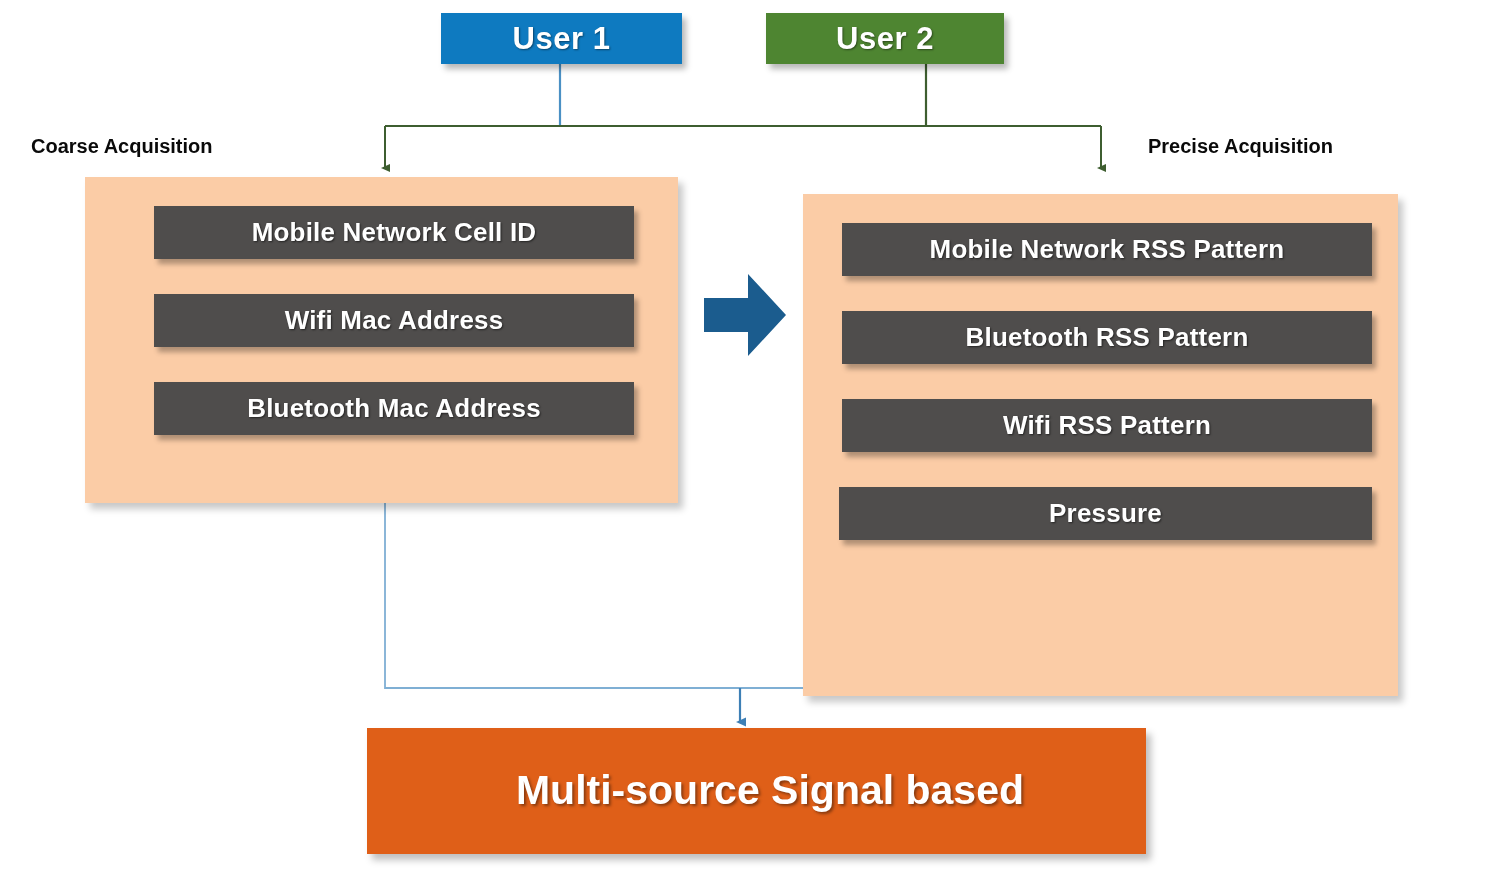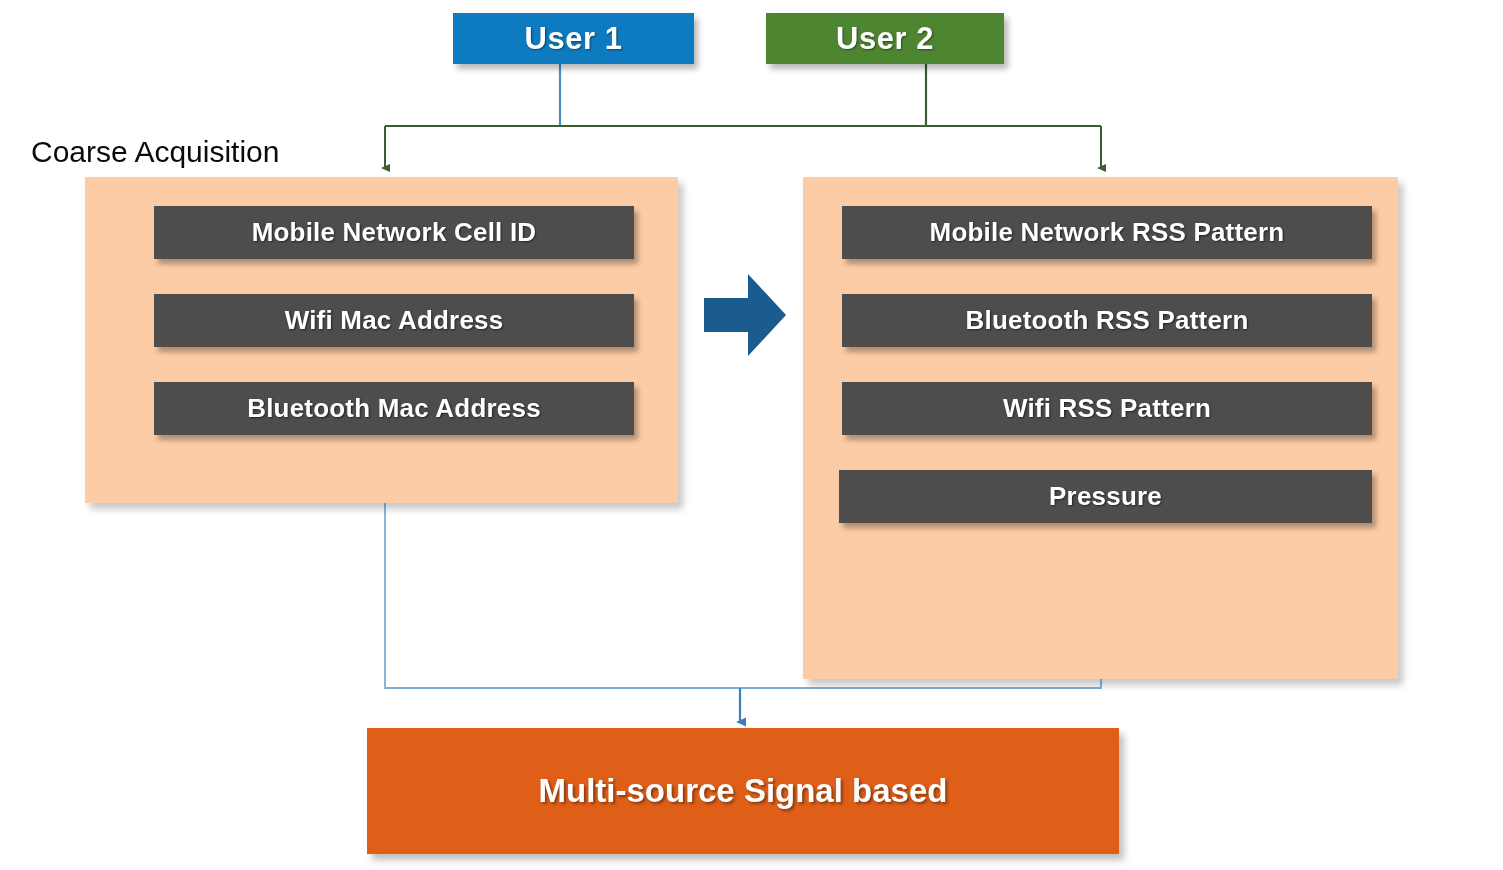--- a/index.html
+++ b/index.html
@@ -37,58 +37,58 @@
     align-items: center;
     justify-content: center;
     color: #ffffff;
     font-weight: bold;
     font-size: 31px;
     letter-spacing: 0.5px;
     text-shadow: 1px 1px 2px rgba(0,0,0,0.45);
     box-shadow: 4px 5px 6px rgba(0,0,0,0.28);
   }
   #user1-box {
-    left: 453px; top: 13px;
+    left: 441px; top: 13px;
     width: 241px; height: 51px;
     background: #0E7AC0;
   }
   #user2-box {
     left: 766px; top: 13px;
     width: 238px; height: 51px;
     background: #4E8531;
   }
 
   
   .section-caption {
     position: absolute;
     z-index: 3;
     color: #0a0a0a;
-    font-weight: normal;
-    font-size: 30px;
+    font-weight: bold;
+    font-size: 20px;
     white-space: nowrap;
   }
   #coarse-caption { left: 31px;  top: 135px; }
   #precise-caption { left: 1148px; top: 135px; }
 
   
   .panel {
     position: absolute;
     z-index: 2;
     background: #FBCCA6;
     box-shadow: 5px 6px 7px rgba(0,0,0,0.22);
     display: flex;
     flex-direction: column;
   }
   #coarse-panel {
     left: 85px; top: 177px;
     width: 593px; height: 293px;
     padding: 29px 0 4px 0;
   }
   #precise-panel {
-    left: 803px; top: 177px;
+    left: 803px; top: 194px;
     width: 595px; height: 473px;
     padding: 29px 0 0 0;
   }
 
   
   .signal-bar {
     position: relative;
     height: 53px;
     background: #4F4D4C;
     color: #ffffff;
@@ -124,25 +124,26 @@
     z-index: 3;
     left: 367px; top: 728px;
     width: 752px; height: 126px;
     background: #DF5F18;
     color: #ffffff;
     display: flex;
     flex-direction: column;
     align-items: center;
     justify-content: center;
     font-weight: bold;
-    font-size: 33px;
+    font-size: 41px;
     line-height: 1.17;
     text-align: center;
     text-shadow: 2px 2px 3px rgba(0,0,0,0.40);
     box-shadow: 5px 6px 7px rgba(0,0,0,0.25);
+    padding-left: 27px;
   }
   #result-box .result-line { display: block; }
 </style>
 </head>
 <body>
 
 <div id="stage">
 
   <svg id="connectors" viewBox="0 0 1503 870" xmlns="http://www.w3.org/2000/svg">
     <defs>
@@ -174,20 +175,21 @@
   <div id="user1-box" class="user-box">
     <span>User 1</span>
   </div>
 
   <div id="user2-box" class="user-box">
     <span>User 2</span>
   </div>
 
   <div id="coarse-caption" class="section-caption">Coarse Acquisition</div>
 
+  <div id="precise-caption" class="section-caption">Precise Acquisition</div>
 
   <div id="coarse-panel" class="panel">
     <div class="signal-bar">
       <span>Mobile Network Cell ID</span>
     </div>
     <div class="signal-bar">
       <span>Wifi Mac Address</span>
     </div>
     <div class="signal-bar">
       <span>Bluetooth Mac Address</span>

